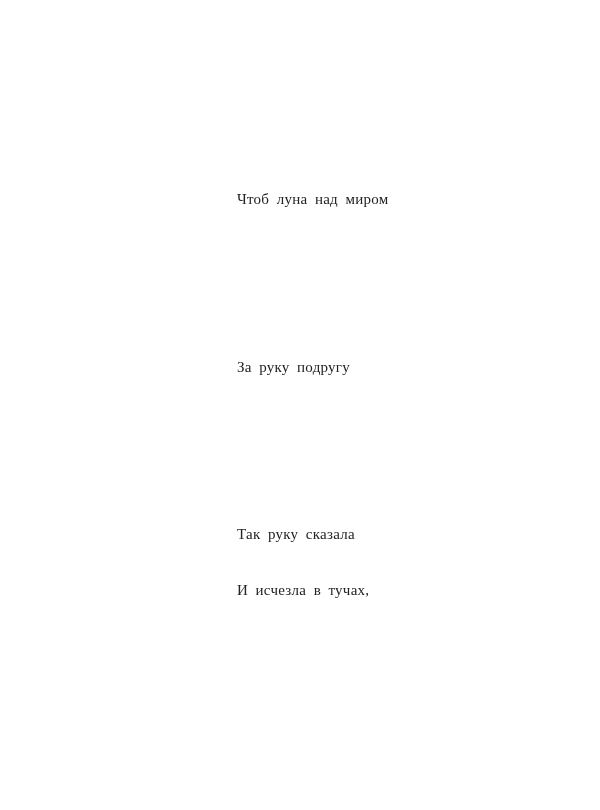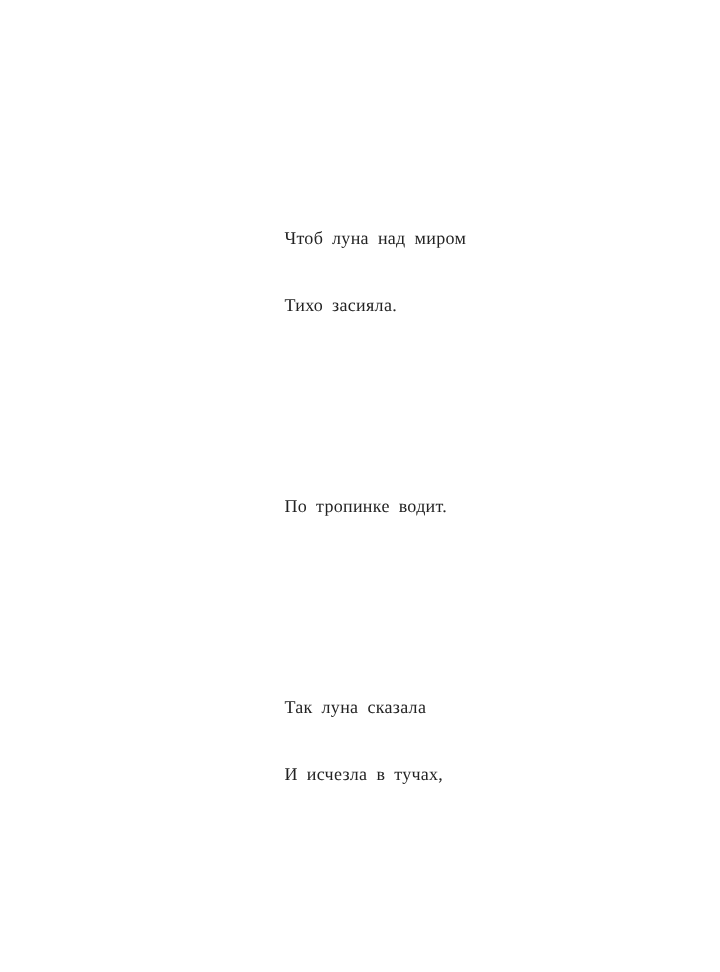--- a/index.html
+++ b/index.html
@@ -39,28 +39,27 @@
   }
 </style>
 </head>
 <body>
 
 <div class="page">
   <div class="poem">
 
     <div class="stanza">
       <div class="poem-line">Чтоб луна над миром</div>
-      <div class="poem-line">Тихо засияла.</div>
     </div>
 
     <div class="stanza">
-      <div class="poem-line">По тропинке водит.</div>
+      <div class="poem-line">За руку подругу</div>
     </div>
 
     <div class="stanza">
-      <div class="poem-line">Так луна сказала</div>
+      <div class="poem-line">Так руку сказала</div>
       <div class="poem-line">И исчезла в тучах,</div>
       
       
     </div>
 
   </div>
 </div>
 
 </body></html>

